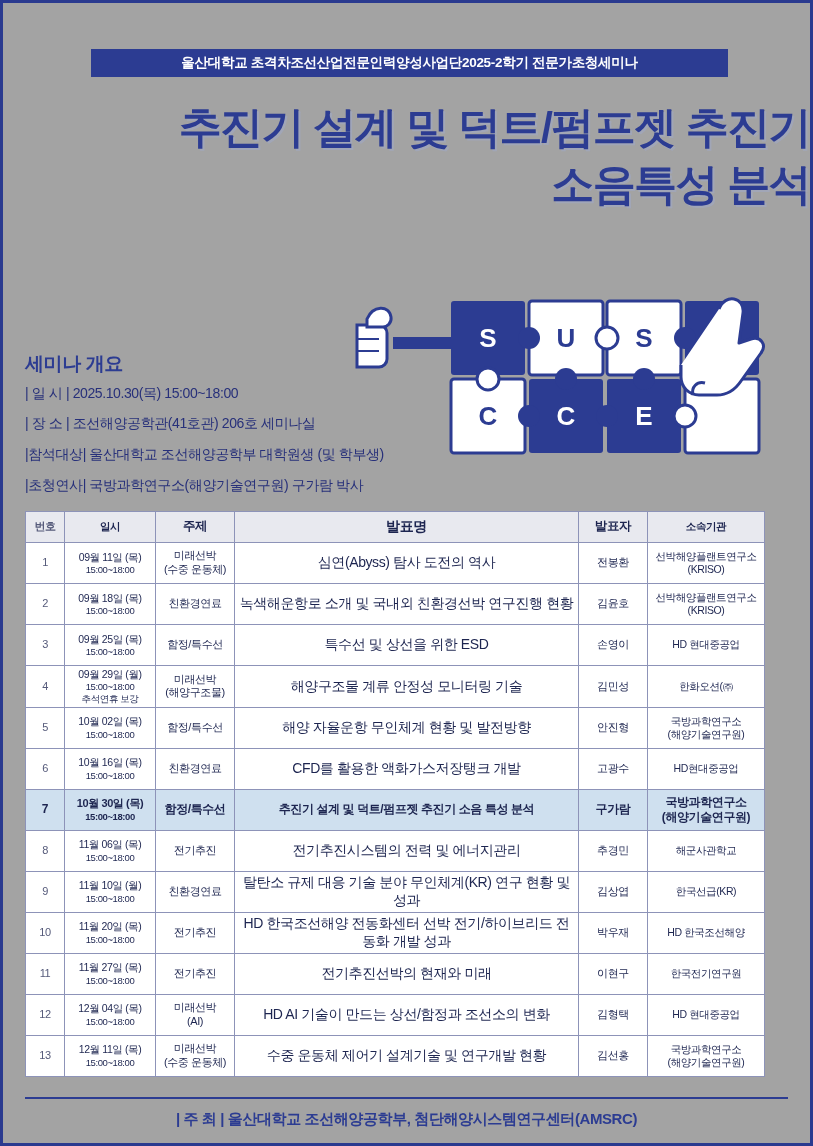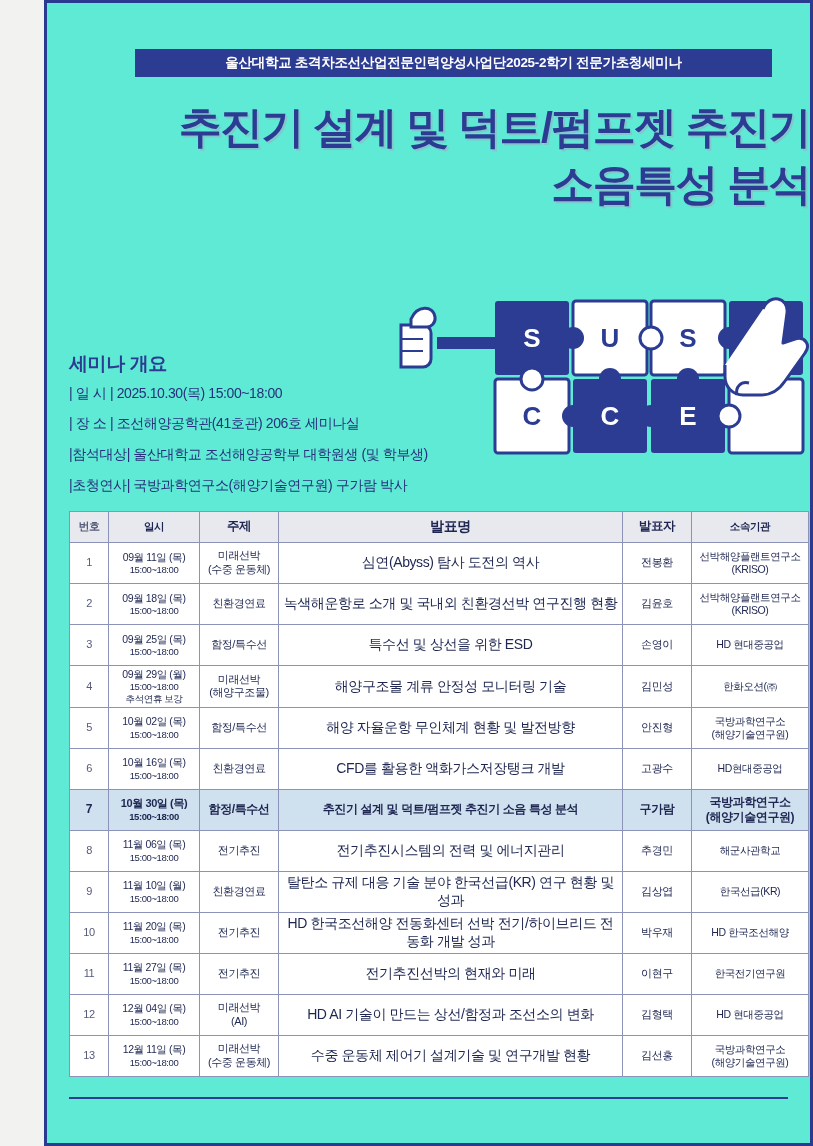--- a/index.html
+++ b/index.html
@@ -8,22 +8,21 @@
     background:#f2f2f0;
     font-family:"Liberation Sans","DejaVu Sans",sans-serif;
     color:#1b2a6b;
     position:relative;
     overflow:hidden;
   }
   .poster{
     position:absolute;inset:0;
     border:3px solid #2a3a8f;
     box-sizing:border-box;
-    background:#5eead4;
-    margin-left:44px;
+    background:#a3a3a3;
   }
   
   .banner{
     position:absolute;left:88px;top:46px;width:637px;height:28px;
     background:#2c3c92;
     color:#ffffff;
     font-size:13.5px;
     font-weight:bold;
     display:flex;align-items:center;justify-content:center;
     letter-spacing:-0.3px;
@@ -255,21 +254,21 @@
             <td class="c-date">11월 06일 (목)<span class="date-sub">15:00~18:00</span></td>
             <td class="c-topic">전기추진</td>
             <td class="c-title">전기추진시스템의 전력 및 에너지관리</td>
             <td class="c-speaker">추경민</td>
             <td class="c-org">해군사관학교</td>
           </tr>
           <tr>
             <td class="c-no">9</td>
             <td class="c-date">11월 10일 (월)<span class="date-sub">15:00~18:00</span></td>
             <td class="c-topic">친환경연료</td>
-            <td class="c-title">탈탄소 규제 대응 기술 분야 한국선급(KR) 연구 현황 및 성과</td>
+            <td class="c-title">탈탄소 규제 대응 기술 분야 무인체계(KR) 연구 현황 및 성과</td>
             <td class="c-speaker">김상엽</td>
             <td class="c-org">한국선급(KR)</td>
           </tr>
           <tr>
             <td class="c-no">10</td>
             <td class="c-date">11월 20일 (목)<span class="date-sub">15:00~18:00</span></td>
             <td class="c-topic">전기추진</td>
             <td class="c-title">HD 한국조선해양 전동화센터 선박 전기/하이브리드 전동화 개발 성과</td>
             <td class="c-speaker">박우재</td>
             <td class="c-org">HD 한국조선해양</td>
@@ -296,13 +295,14 @@
             <td class="c-topic">미래선박<br>(수중 운동체)</td>
             <td class="c-title">수중 운동체 제어기 설계기술 및 연구개발 현황</td>
             <td class="c-speaker">김선홍</td>
             <td class="c-org">국방과학연구소<br>(해양기술연구원)</td>
           </tr>
         </tbody>
     </table>
   </div>
 
   <div class="foot-rule"></div>
+  <div class="footer">| 주 최 | 울산대학교 조선해양공학부, 첨단해양시스템연구센터(AMSRC)</div>
 </div>
 
 </body></html>

